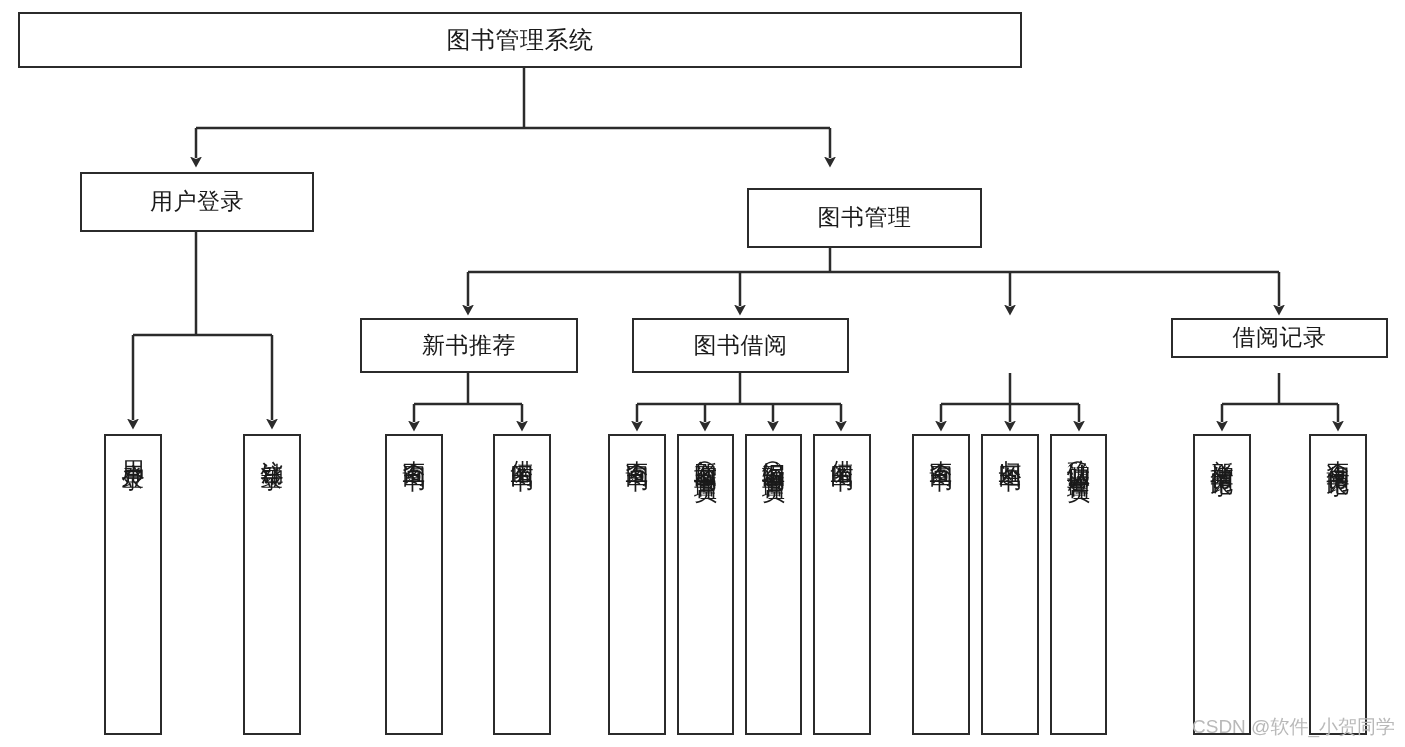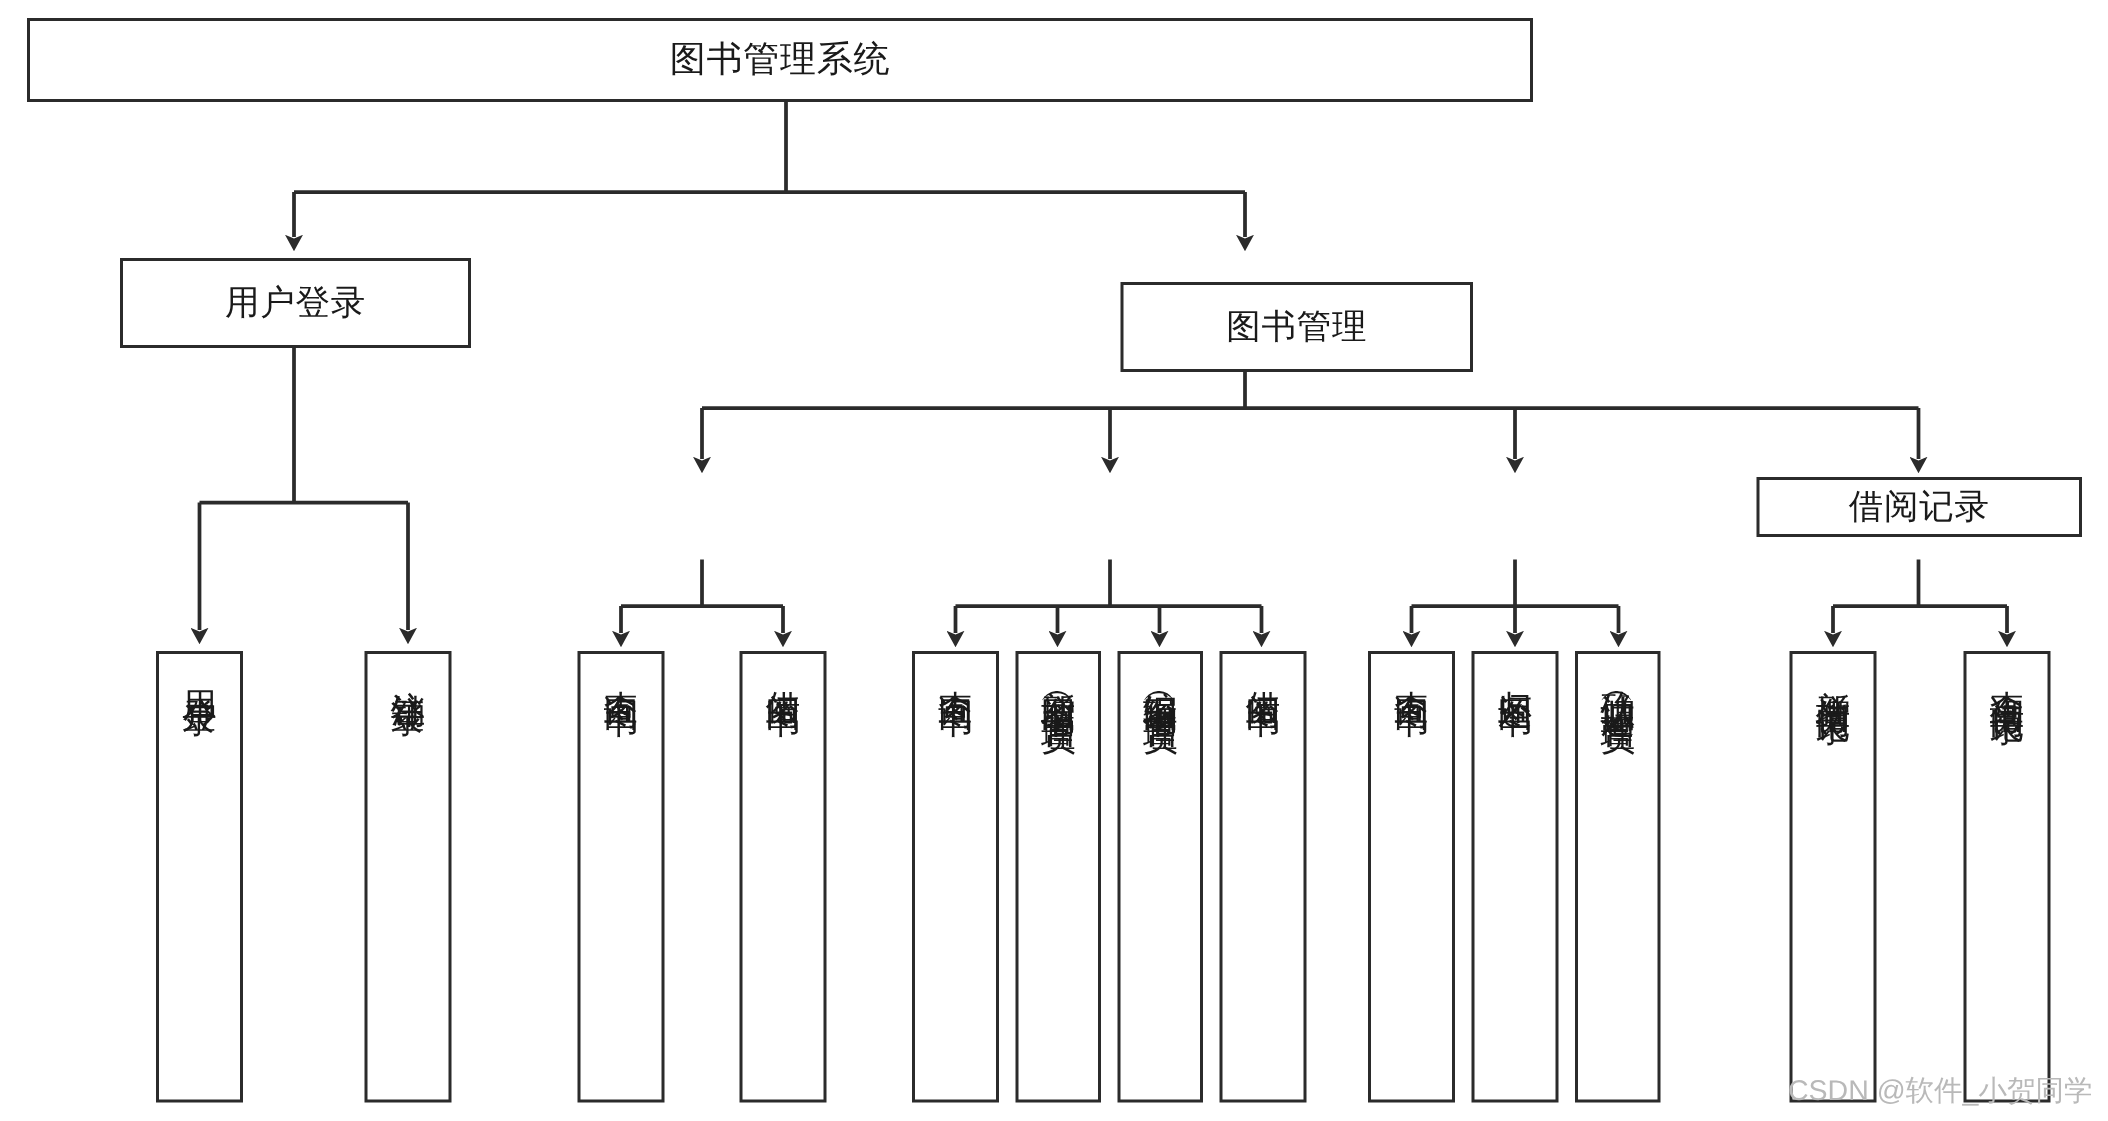--- a/index.html
+++ b/index.html
@@ -135,20 +135,26 @@
     <span class="label">图书管理系统</span>
   </div>
 
   <div class="node h" style="left:80px; top:172px; width:234px; height:60px;">
     <span class="label">用户登录</span>
   </div>
   <div class="node h" style="left:712px; top:188px; width:235px; height:60px;margin-left:35px;">
     <span class="label">图书管理</span>
   </div>
 
+  <div class="node h" style="left:360px; top:318px; width:218px; height:55px;">
+    <span class="label">新书推荐</span>
+  </div>
+  <div class="node h" style="left:632px; top:318px; width:217px; height:55px;">
+    <span class="label">图书借阅</span>
+  </div>
   <div class="node h" style="left:1171px; top:318px; width:217px; height:40px;">
     <span class="label">借阅记录</span>
   </div>
 
   <div class="node v" style="left:104px; top:434px; width:58px; height:301px;">
     <span class="label">用户登录</span>
   </div>
   <div class="node v" style="left:243px; top:434px; width:58px; height:301px;">
     <span class="label">注销登录</span>
   </div>

